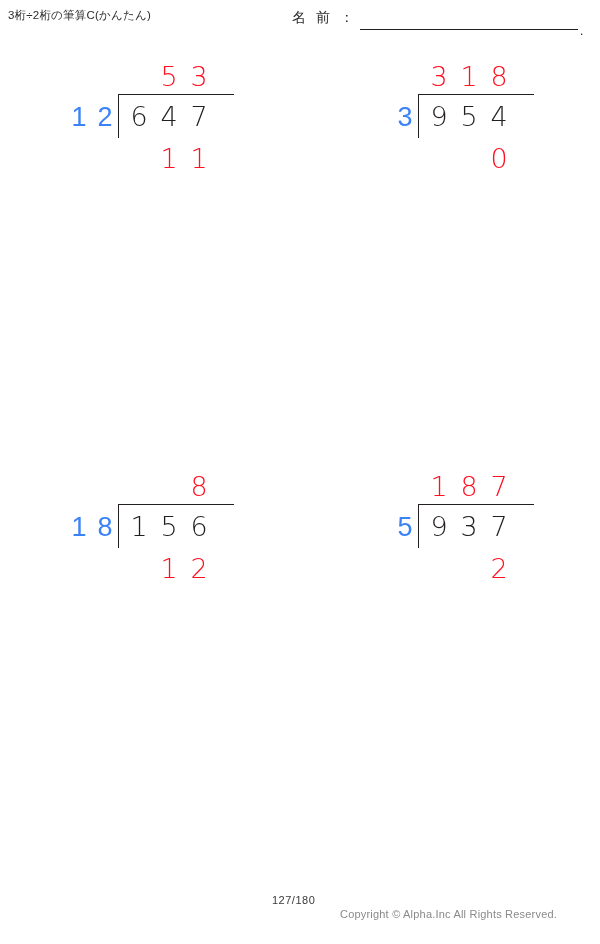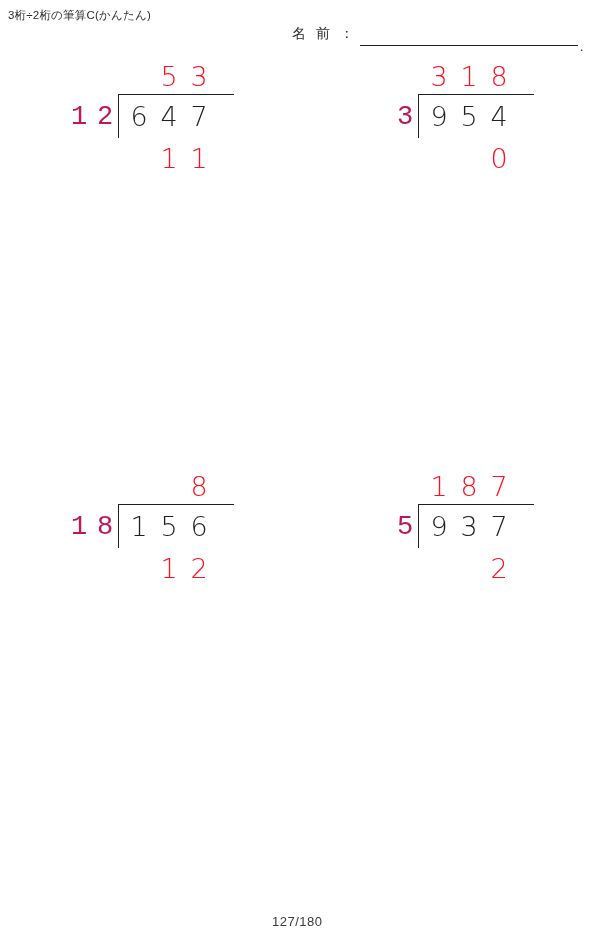--- a/index.html
+++ b/index.html
@@ -34,21 +34,20 @@
     color: #2b2b2b;
     white-space: nowrap;
     font-weight: 400;
   }
   .name-block {
     position: absolute;
     left: 292px;
     top: 8px;
     width: 300px;
     height: 26px;
-    margin-top: 16px;
   }
   .name-label {
     position: absolute;
     left: 0;
     top: 1px;
     font-size: 14px;
     letter-spacing: 3px;
     color: #2b2b2b;
     white-space: nowrap;
   }
@@ -118,22 +117,22 @@
   
   .divisor {
     position: absolute;
     top: 50px;
     right: 132px;
     text-align: right;
     white-space: nowrap;
     font-size: 27px;
     line-height: 30px;
     font-weight: 300;
-    color: #be185d;
-    font-family: Liberation Mono, monospace;
+    color: #3b82f6;
+    font-family: Liberation Sans, sans-serif;
   }
   .divisor .dchar {
     display: inline-block;
     width: 26px;
     text-align: center;
   }
 
   
   .bracket-v {
     position: absolute;
@@ -194,22 +193,22 @@
     position: absolute;
     left: 0;
     top: 27px;
     width: 213px;
     height: 0;
     border-top: 1.4px solid #231f20;
   }
   .page-number {
     position: absolute;
     left: 272px;
-    top: 20px;
-    font-size: 13px;
+    top: 0;
+    font-size: 11px;
     color: #3a3a3a;
     letter-spacing: 0.5px;
     white-space: nowrap;
   }
   .copyright {
     position: absolute;
     left: 340px;
     top: 14px;
     font-size: 11px;
     color: #8a8a8a;
@@ -312,13 +311,14 @@
       <span class="row row-remainder">
           <span class="digit red" style="left: 134px; color: rgb(255, 16, 32);">2</span>
         </span>
     </div>
   </div>
 
 </div>
 
 <div class="footer">
   <div class="page-number">127/180</div>
+  <div class="copyright">Copyright © Alpha.Inc All Rights Reserved.</div>
 </div>
 
 </body></html>

